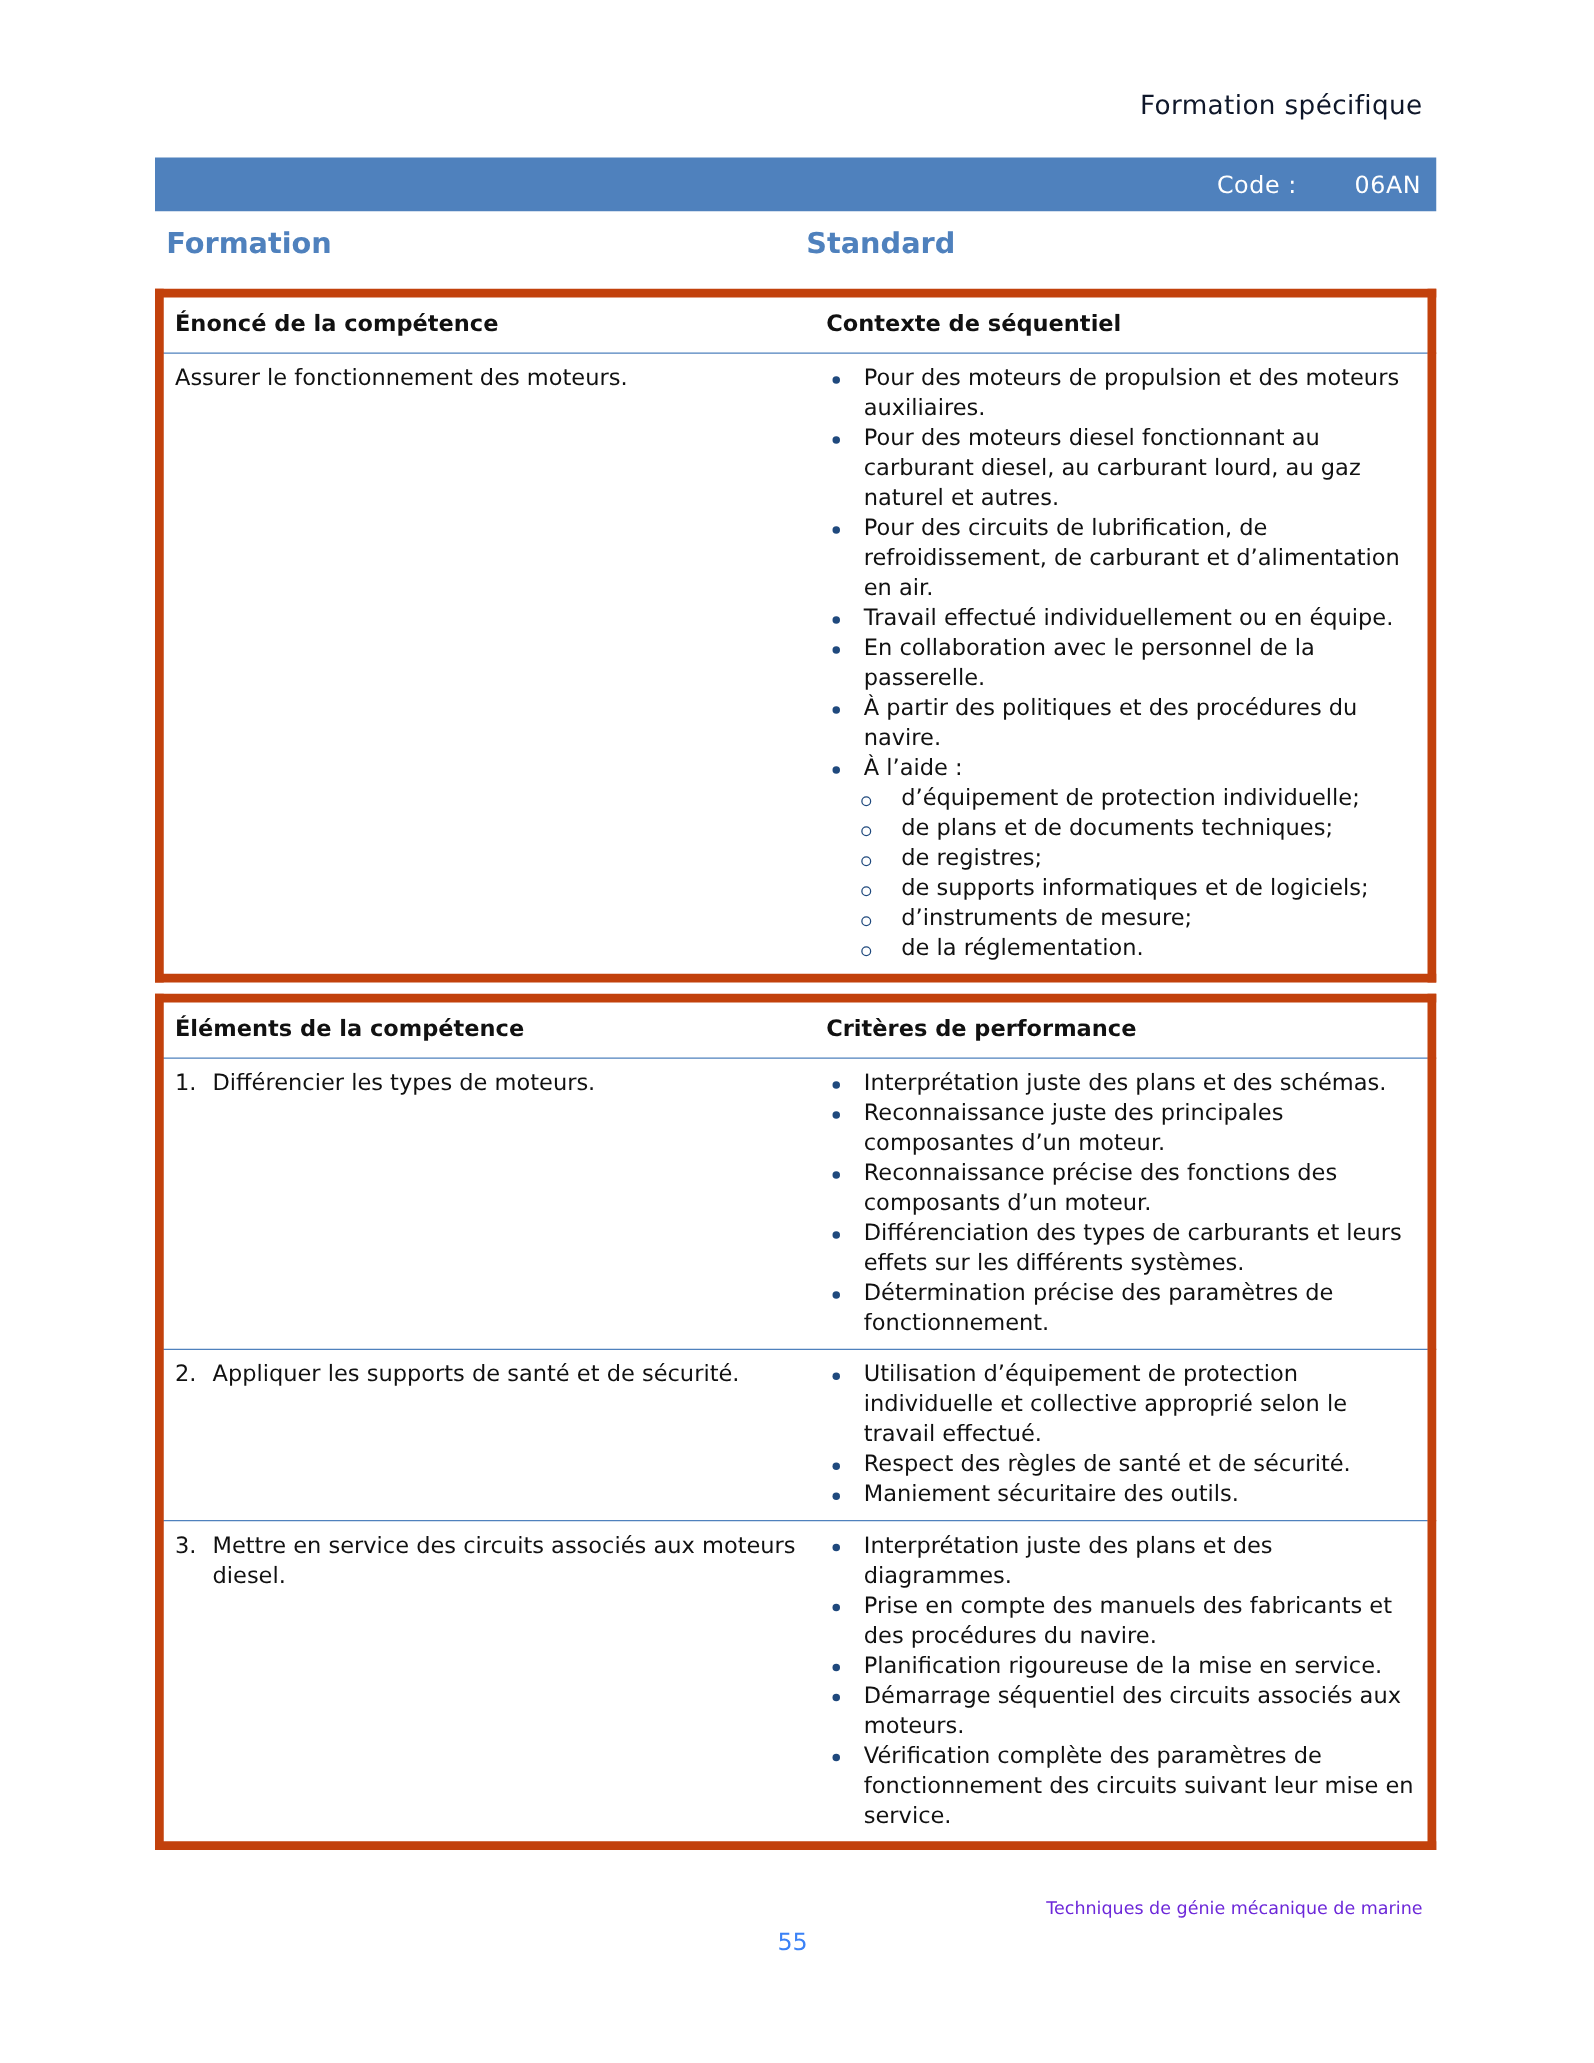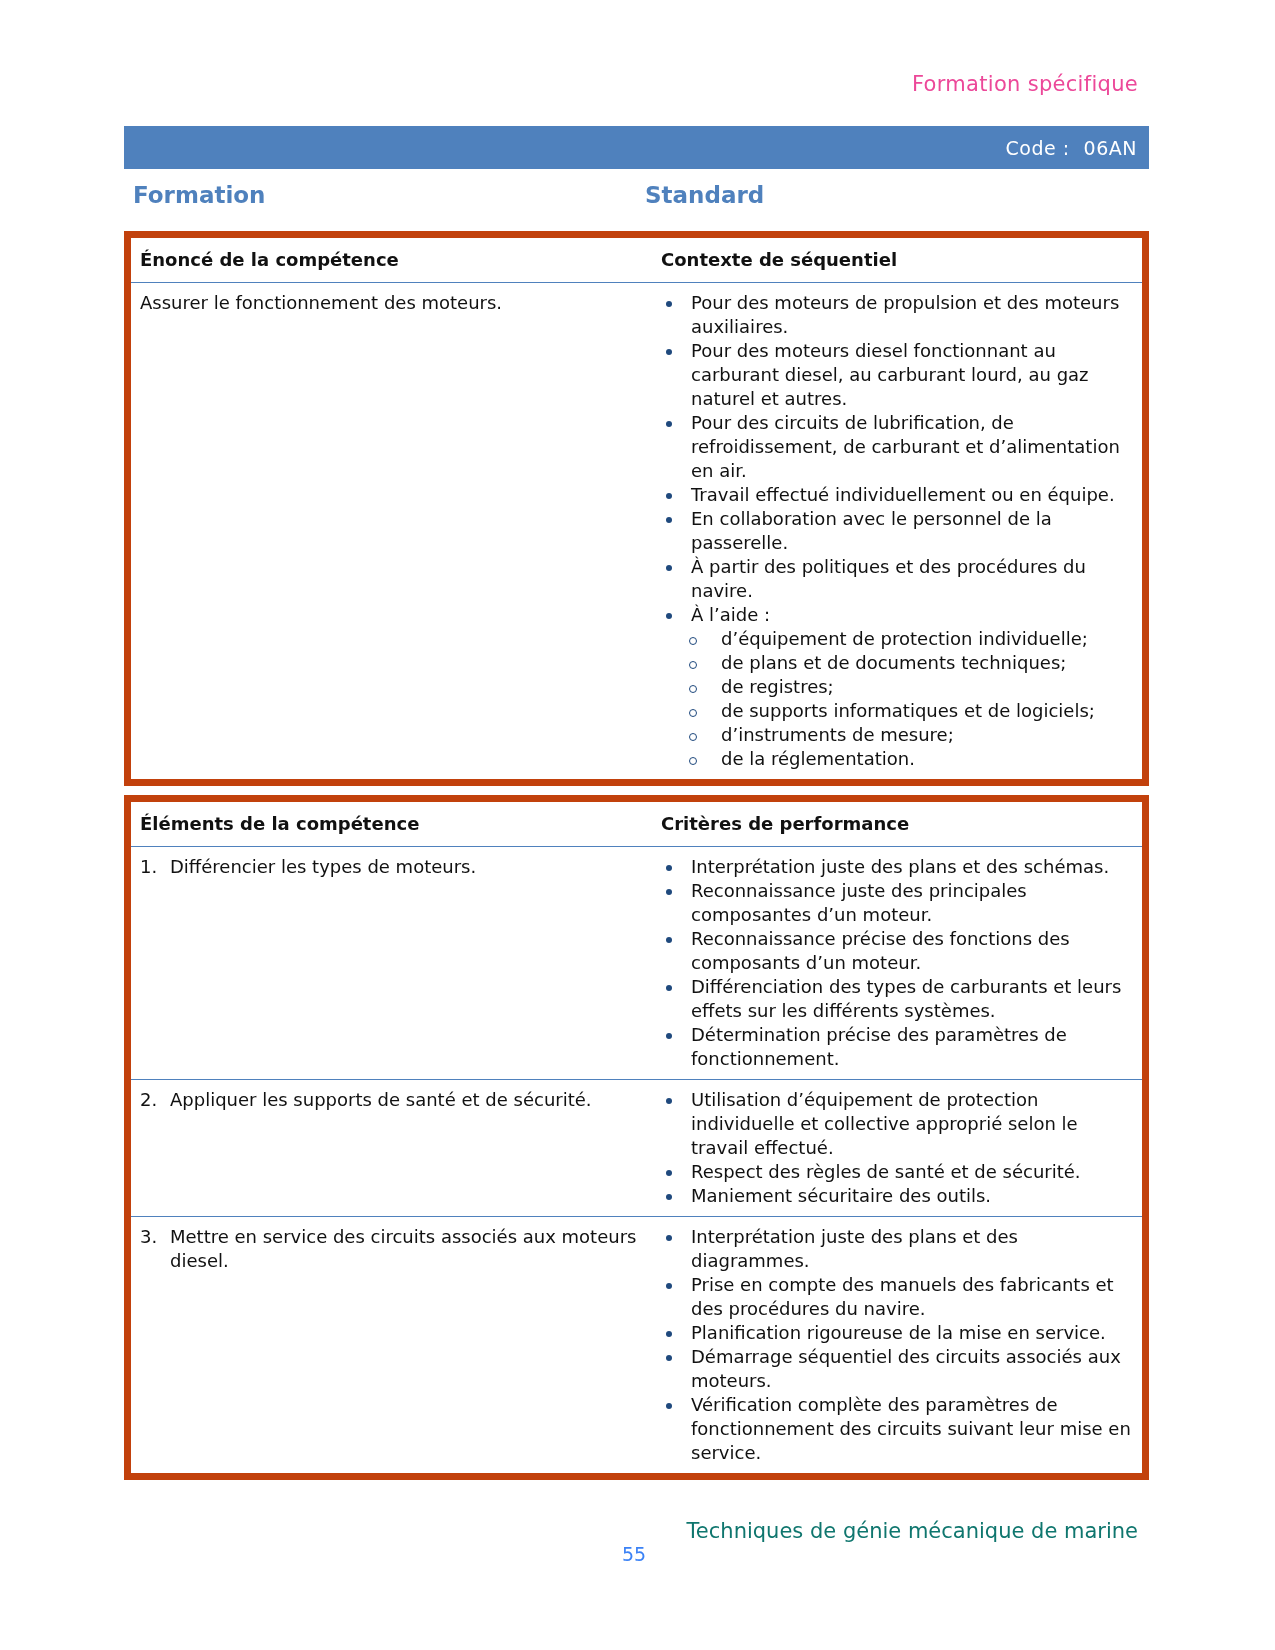--- a/index.html
+++ b/index.html
@@ -2,27 +2,27 @@
 <html><head>
 <meta charset="utf-8">
 <style>
   html, body { margin: 0; padding: 0; background: #ffffff; }
   body {
     width: 1275px; height: 1650px; position: relative; overflow: hidden;
     font-family: "DejaVu Sans", sans-serif; color: #111111;
   }
   .header-title {
     position: absolute; top: 72px; right: 137px;
-    font-size: 21px; color: #ec4899; letter-spacing: 0.3px;
+    font-size: 21px; color: #0f172a; letter-spacing: 0.3px;
   }
   .code-bar {
     position: absolute; left: 124px; top: 126px; width: 1025px; height: 43px;
     background: #4f81bd; color: #ffffff;
     display: flex; align-items: center; justify-content: flex-end;
-    box-sizing: border-box; padding-right: 12px; font-size: 19px; letter-spacing: 0.5px;
+    box-sizing: border-box; padding-right: 12px; font-size: 19px; letter-spacing: 0.5px; gap: 32px;
   }
   .code-bar .code-value { margin-left: 14px; }
   .section-heads {
     position: absolute; left: 124px; top: 182px; width: 1025px; height: 36px;
     font-family: "DejaVu Sans", sans-serif; font-weight: bold; font-size: 23px; color: #4f81bd;
   }
   .section-heads span { position: absolute; top: 0; }
   .sh-left { left: 9px; }
   .sh-right { left: 521px; }
 
@@ -49,21 +49,21 @@
   ul.sub { list-style: none; margin: 0; padding: 0; }
   ul.sub > li { position: relative; padding-left: 30px; }
   ul.sub > li::before {
     content: ""; position: absolute; left: -2px; top: 10px;
     width: 6px; height: 6px; border-radius: 50%; border: 1px solid #1f497d; background: transparent;
   }
   .numbered { display: flex; }
   .numbered .num { width: 30px; flex: none; }
 
   .footer-title {
-    position: absolute; top: 1519px; right: 137px; font-size: 21px; color: #0f766e;
+    position: absolute; top: 1519px; right: 137px; font-size: 14px; color: #6d28d9;
   }
   .page-number {
     position: absolute; top: 1543px; left: 622px; font-size: 19px; color: #3b82f6;
   }
 </style>
 </head>
 <body>
 
 <div class="header-title">Formation spécifique</div>
 

